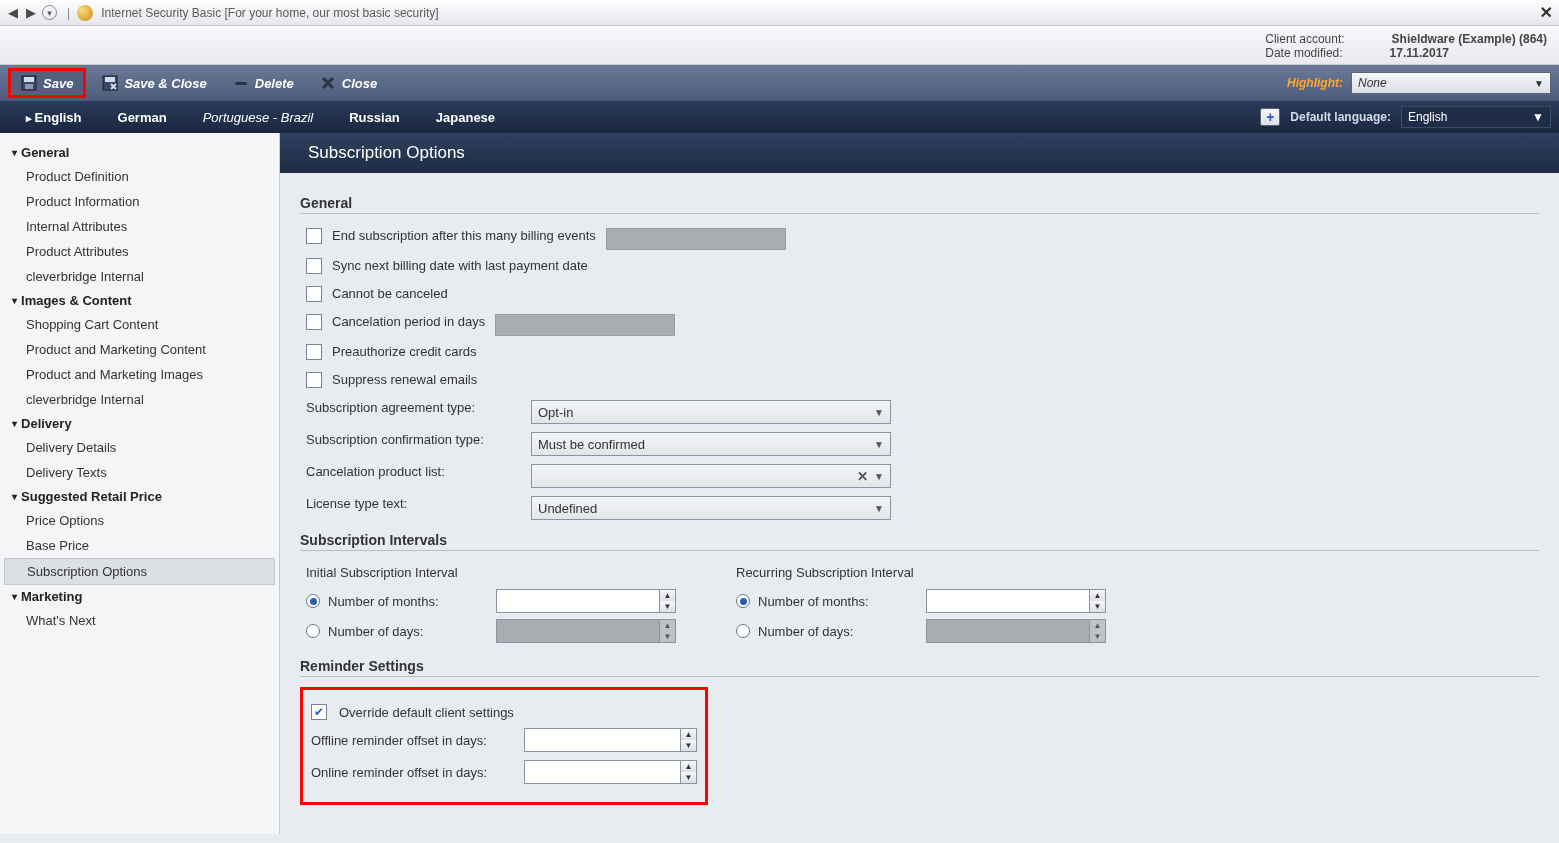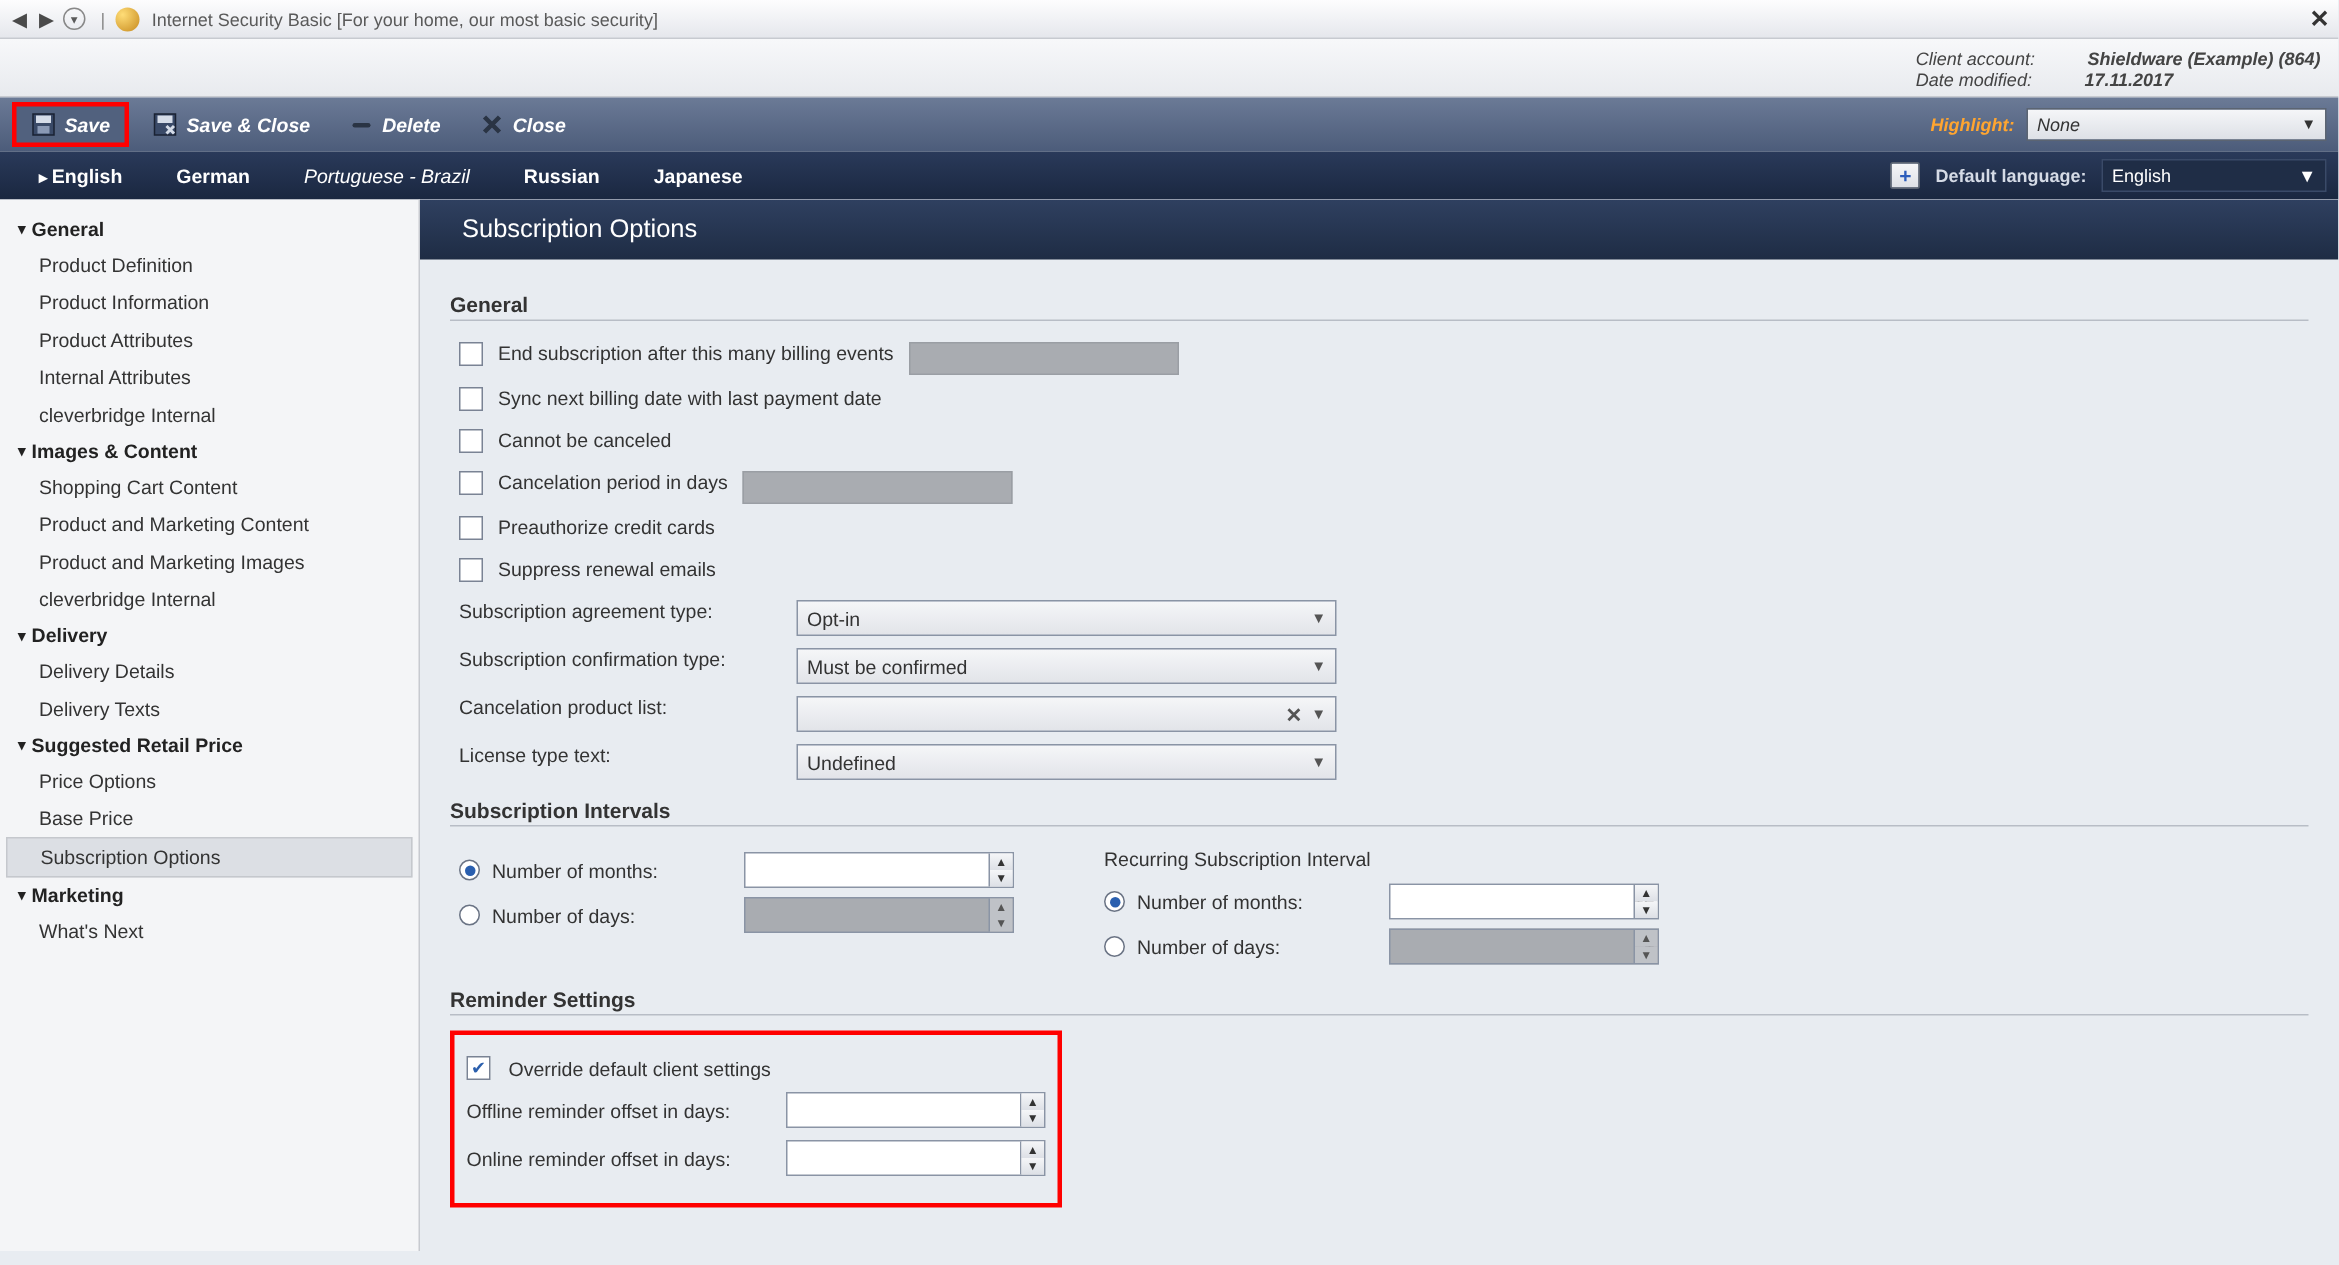--- a/index.html
+++ b/index.html
@@ -71,21 +71,21 @@
 .lock-icon {
   width: 18px;
   margin-right: 10px;
   margin-top: 3px;
   color: #999;
 }
 .header-title { color: #21497e; font-size: 21px; font-weight: bold; }
 .header-sub { color: #6a6d71; font-size: 12px; margin-top: 2px; }
 .header-sub .doc-icon { color: #aaa; margin-left: 4px; }
 .header-right { margin-left: auto; text-align: left; font-size: 12px; color: #444; }
-.header-right-row { display: flex; gap: 8px; font-style: italic; }
+.header-right-row { display: flex; gap: 20px; }
 .header-right-label { color: #444; }
 .header-right-value { font-weight: bold; margin-left: 27px; }
 
 .toolbar {
   background: linear-gradient(#6b7a96, #4c5c7a);
   height: 36px;
   display: flex;
   align-items: center;
   padding: 0 8px;
   gap: 6px;
@@ -429,22 +429,22 @@
 
 <div class="content">
 
   <div class="sidebar">
     <div class="sb-group">
         <span class="arrow">▾</span>
         <span>General</span>
       </div>
     <div class="sb-item">Product Definition</div>
     <div class="sb-item">Product Information</div>
+    <div class="sb-item">Internal Attributes</div>
     <div class="sb-item">Product Attributes</div>
-    <div class="sb-item">Internal Attributes</div>
     <div class="sb-item">cleverbridge Internal</div>
 
     <div class="sb-group">
         <span class="arrow">▾</span>
         <span>Images &amp; Content</span>
       </div>
     <div class="sb-item">Shopping Cart Content</div>
     <div class="sb-item">Product and Marketing Content</div>
     <div class="sb-item">Product and Marketing Images</div>
     <div class="sb-item">cleverbridge Internal</div>
@@ -531,20 +531,21 @@
         <span class="sel-label">License type text:</span>
         <div class="select-ctl">
           <span>Undefined</span>
           <span class="caret">▼</span>
         </div>
       </div>
 
       <div class="group-title">Subscription Intervals</div>
       <div class="interval-grid">
         <div class="interval-col">
+          <div class="col-title">Initial Subscription Interval</div>
           <div class="radio-row">
             <span class="radio checked"></span>
             <span class="radio-label">Number of months:</span>
             <div class="num-input">
               <span>12</span>
               <div class="spinner">
                   <span>▲</span>
                   <span>▼</span>
                 </div>
             </div>

